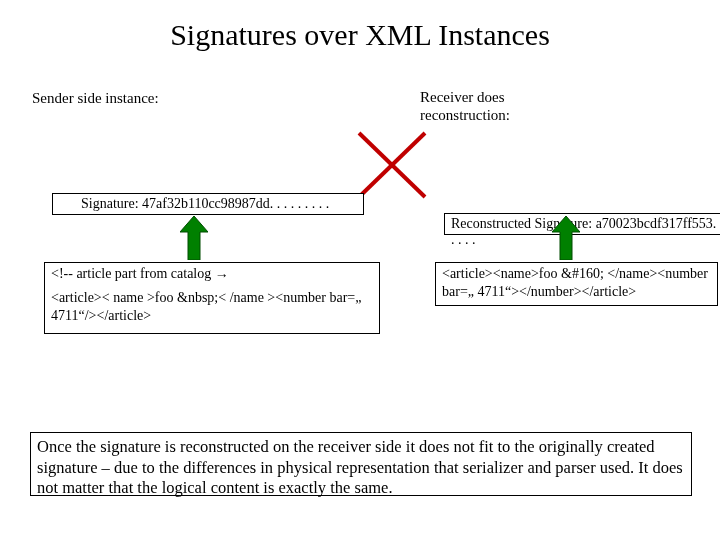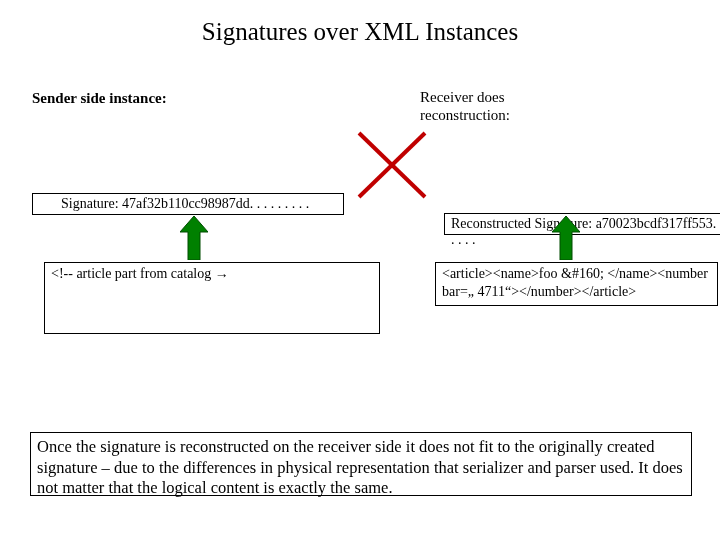--- a/index.html
+++ b/index.html
@@ -16,37 +16,37 @@
     width: 720px;
     height: 540px;
     box-sizing: border-box;
   }
   .title {
     position: absolute;
     top: 18px;
     left: 0;
     width: 720px;
     text-align: center;
-    font-size: 25px;
+    font-size: 30px;
   }
   .label {
     position: absolute;
     font-size: 15px;
   }
-  #sender-label { top: 90px; left: 32px; font-weight: bold; }
+  #sender-label { top: 90px; left: 32px; }
   #receiver-label { top: 88px; left: 420px; width: 150px; line-height: 1.2; }
   .box {
     position: absolute;
     border: 1px solid #000;
     box-sizing: border-box;
     font-size: 14px;
     padding: 2px 6px;
     background: #fff;
   }
-  #sig-box   { top: 193px; left: 32px;  width: 312px; height: 22px; padding-left: 28px; }
+  #sig-box   { top: 193px; left: 52px;  width: 312px; height: 22px; padding-left: 28px; }
   #recon-box { top: 193px; left: 444px; width: 283px; height: 22px; margin-top: 20px; }
   #left-xml  { top: 262px; left: 44px;  width: 336px; height: 72px; line-height: 1.3; }
   #right-xml { top: 262px; left: 435px; width: 283px; height: 44px; line-height: 1.3; }
   #explain   { top: 420px; left: 30px;  width: 662px; height: 64px; font-size: 16.5px; line-height: 1.25; padding: 4px 6px; margin-top: 12px; }
   .cross {
     position: absolute;
     top: 130px;
     left: 356px;
     width: 72px;
     height: 70px;
@@ -78,20 +78,21 @@
   <svg id="arrow-left" class="arrow" width="28" height="44">
     <polygon points="14,0 28,16 20,16 20,44 8,44 8,16 0,16" fill="#008000" stroke="#004d00" stroke-width="1"></polygon>
   </svg>
   <svg id="arrow-right" class="arrow" width="28" height="44">
     <polygon points="14,0 28,16 20,16 20,44 8,44 8,16 0,16" fill="#008000" stroke="#004d00" stroke-width="1"></polygon>
   </svg>
 
   <div id="left-xml" class="box">
     <div>&lt;!-- article part from catalog →</div>
     <div style="height:6px"></div>
+    <div>&lt;article&gt;&lt; name &gt;foo &amp;nbsp;&lt; /name &gt;&lt;number bar=„ 4711“/&gt;&lt;/article&gt;</div>
   </div>
 
   <div id="right-xml" class="box">
     <div>&lt;article&gt;&lt;name&gt;foo &amp;#160; &lt;/name&gt;&lt;number bar=„ 4711“&gt;&lt;/number&gt;&lt;/article&gt;</div>
   </div>
 
   <div id="explain" class="box">Once the signature is reconstructed on the receiver side it does not fit to the originally created signature – due to the differences in physical representation that serializer and parser used. It does not matter that the logical content is exactly the same.</div>
 
 </div>
 

